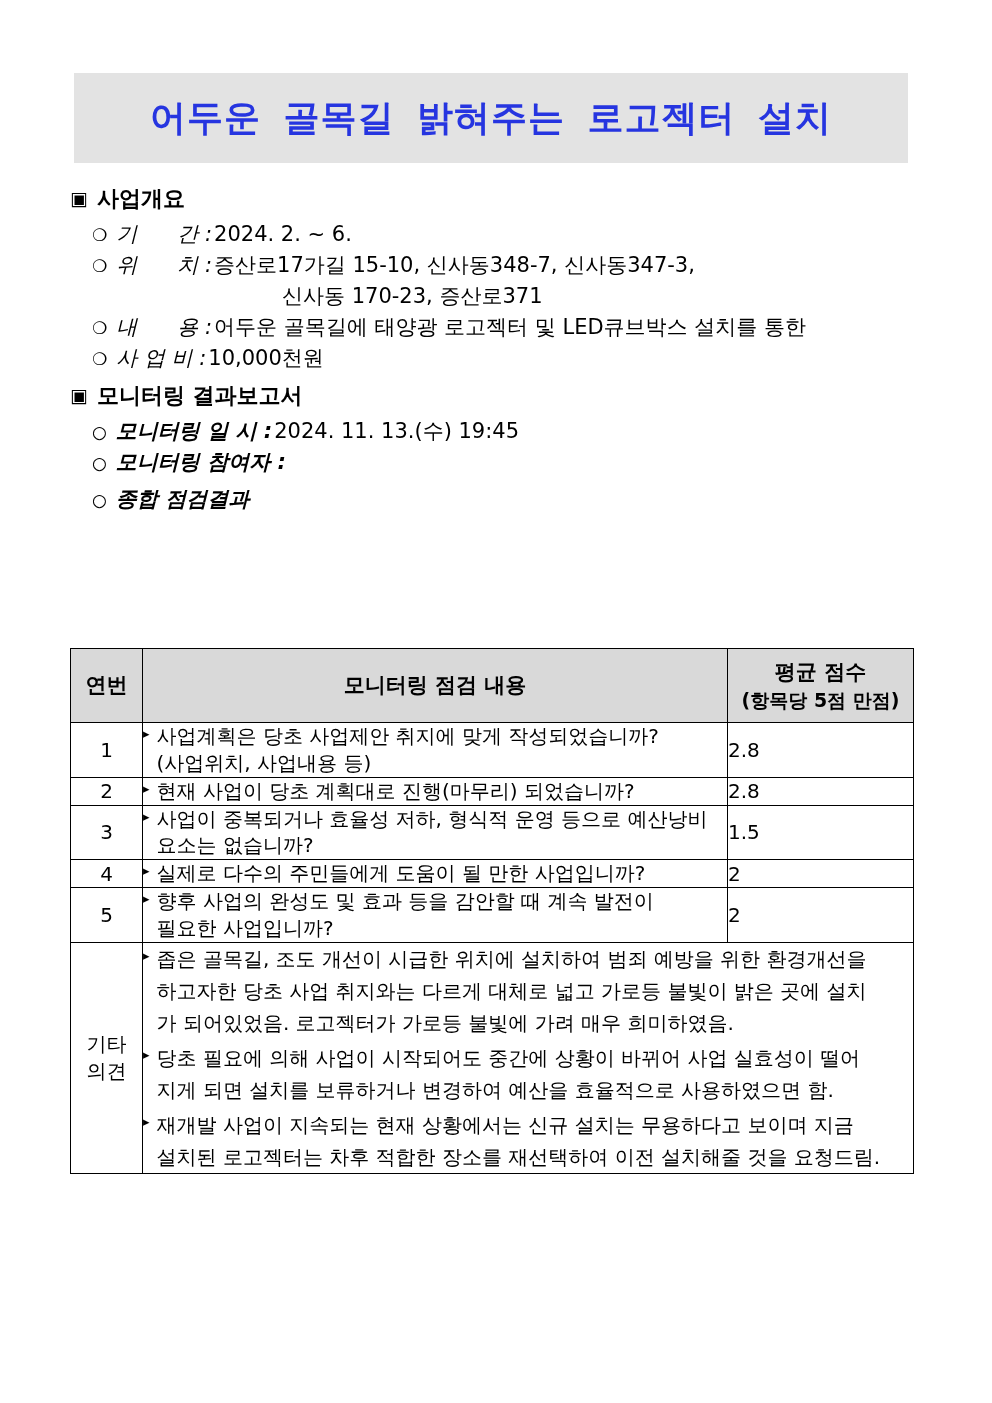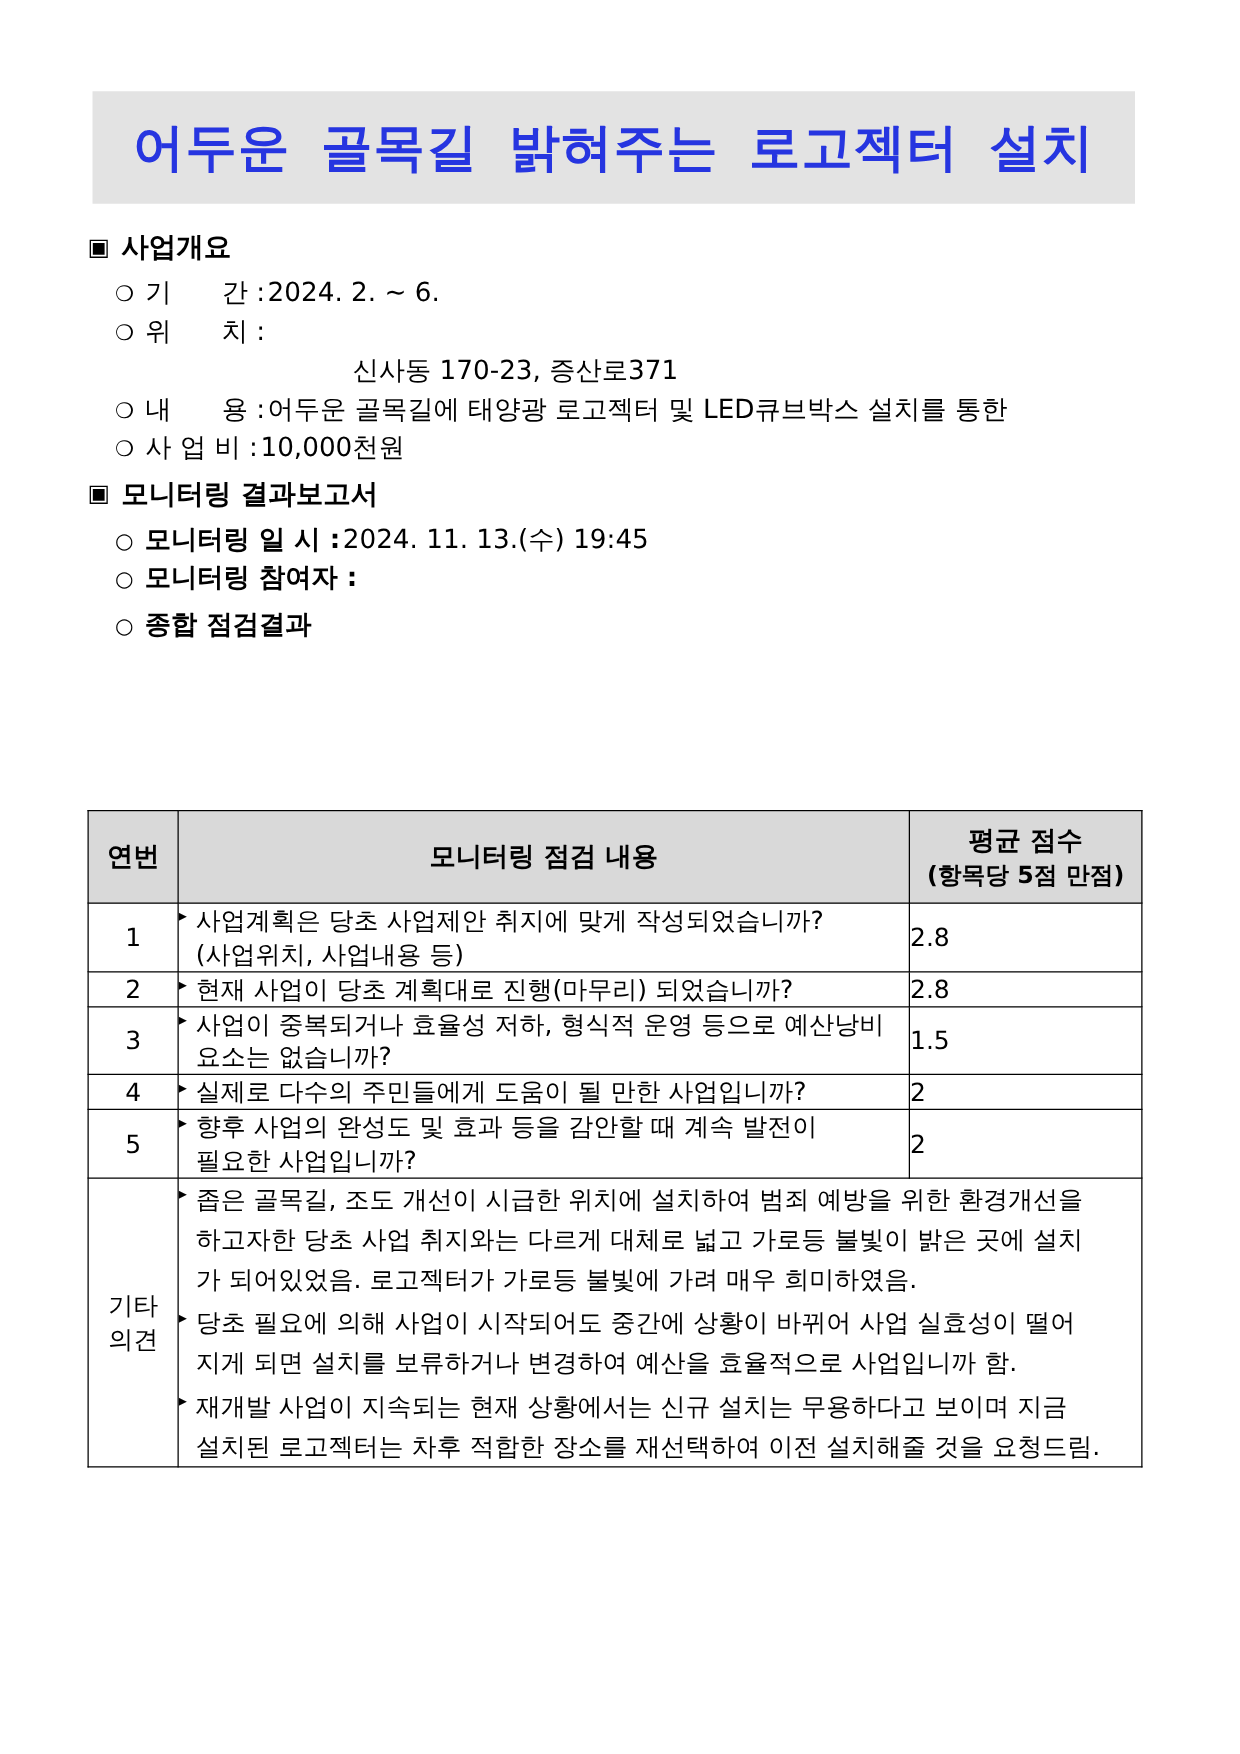--- a/index.html
+++ b/index.html
@@ -23,21 +23,21 @@
     top: 73px;
     width: 834px;
     height: 90px;
     background: #e3e3e3;
     display: flex;
     align-items: center;
     justify-content: center;
   }
   .title-text {
     color: #2635e0;
-    font-size: 41px;
+    font-size: 36px;
     font-weight: 700;
     letter-spacing: 1px;
     word-spacing: 9px;
     white-space: nowrap;
   }
 
   
   .doc {
     position: absolute;
     left: 0;
@@ -71,20 +71,21 @@
     white-space: nowrap;
   }
   .row .bullet {
     font-size: 17px;
     margin-right: 9px;
     line-height: 1;
   }
   .row .lbl {
     display: inline-block;
     white-space: pre;
+    font-style: italic;
   }
   .row .lbl.b { font-weight: 700; }
   .row .val { margin-left: 2px; }
 
   .cont {
     margin-left: 92px;
     font-size: 21px;
     line-height: 1.48;
     padding-left: 160px;
     white-space: nowrap;
@@ -200,20 +201,21 @@
 
   <div class="row">
     <span class="bullet">❍</span>
     <span class="lbl">기      간 :</span>
     <span class="val">2024. 2. ~ 6.</span>
   </div>
 
   <div class="row">
     <span class="bullet">❍</span>
     <span class="lbl">위      치 :</span>
+    <span class="val">증산로17가길 15-10, 신사동348-7, 신사동347-3,</span>
   </div>
   <div class="cont ind2">신사동 170-23, 증산로371</div>
 
   <div class="row">
     <span class="bullet">❍</span>
     <span class="lbl">내      용 :</span>
     <span class="val">어두운 골목길에 태양광 로고젝터 및 LED큐브박스 설치를 통한</span>
   </div>
 
   <div class="row">
@@ -343,21 +345,21 @@
               <span class="l">좁은 골목길, 조도 개선이 시급한 위치에 설치하여 범죄 예방을 위한 환경개선을</span>
               <span class="l">하고자한 당초 사업 취지와는 다르게 대체로 넓고 가로등 불빛이 밝은 곳에 설치</span>
               <span class="l">가 되어있었음. 로고젝터가 가로등 불빛에 가려 매우 희미하였음.</span>
             </span>
           </div>
 
           <div class="op-item">
             <span class="tri">▸</span>
             <span class="op-text">
               <span class="l">당초 필요에 의해 사업이 시작되어도 중간에 상황이 바뀌어 사업 실효성이 떨어</span>
-              <span class="l">지게 되면 설치를 보류하거나 변경하여 예산을 효율적으로 사업입니까 함.</span>
+              <span class="l">지게 되면 설치를 보류하거나 변경하여 예산을 효율적으로 사용하였으면 함.</span>
             </span>
           </div>
 
           <div class="op-item">
             <span class="tri">▸</span>
             <span class="op-text">
               <span class="l">재개발 사업이 지속되는 현재 상황에서는 신규 설치는 무용하다고 보이며 지금</span>
               <span class="l">설치된 로고젝터는 차후 적합한 장소를 재선택하여 이전 설치해줄 것을 요청드림.</span>
             </span>
           </div>

